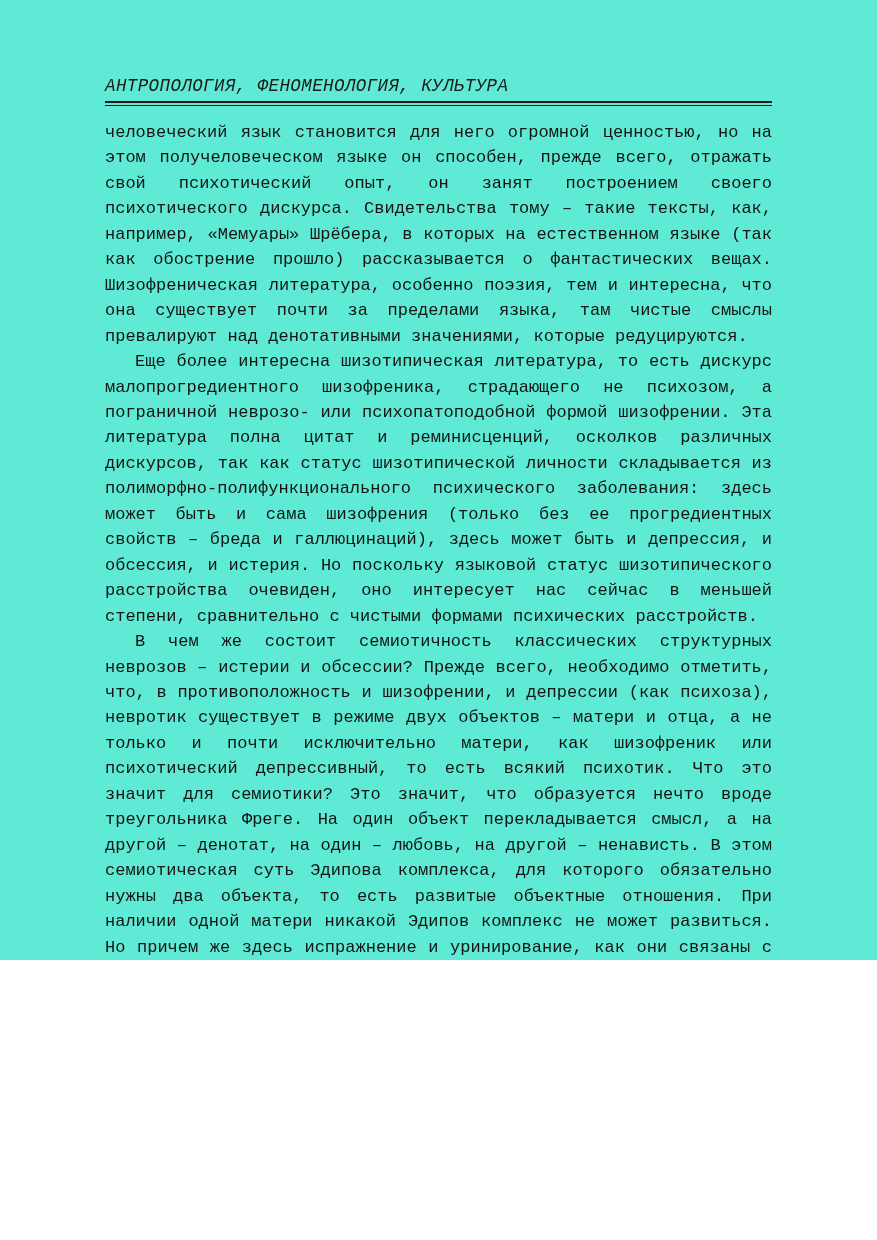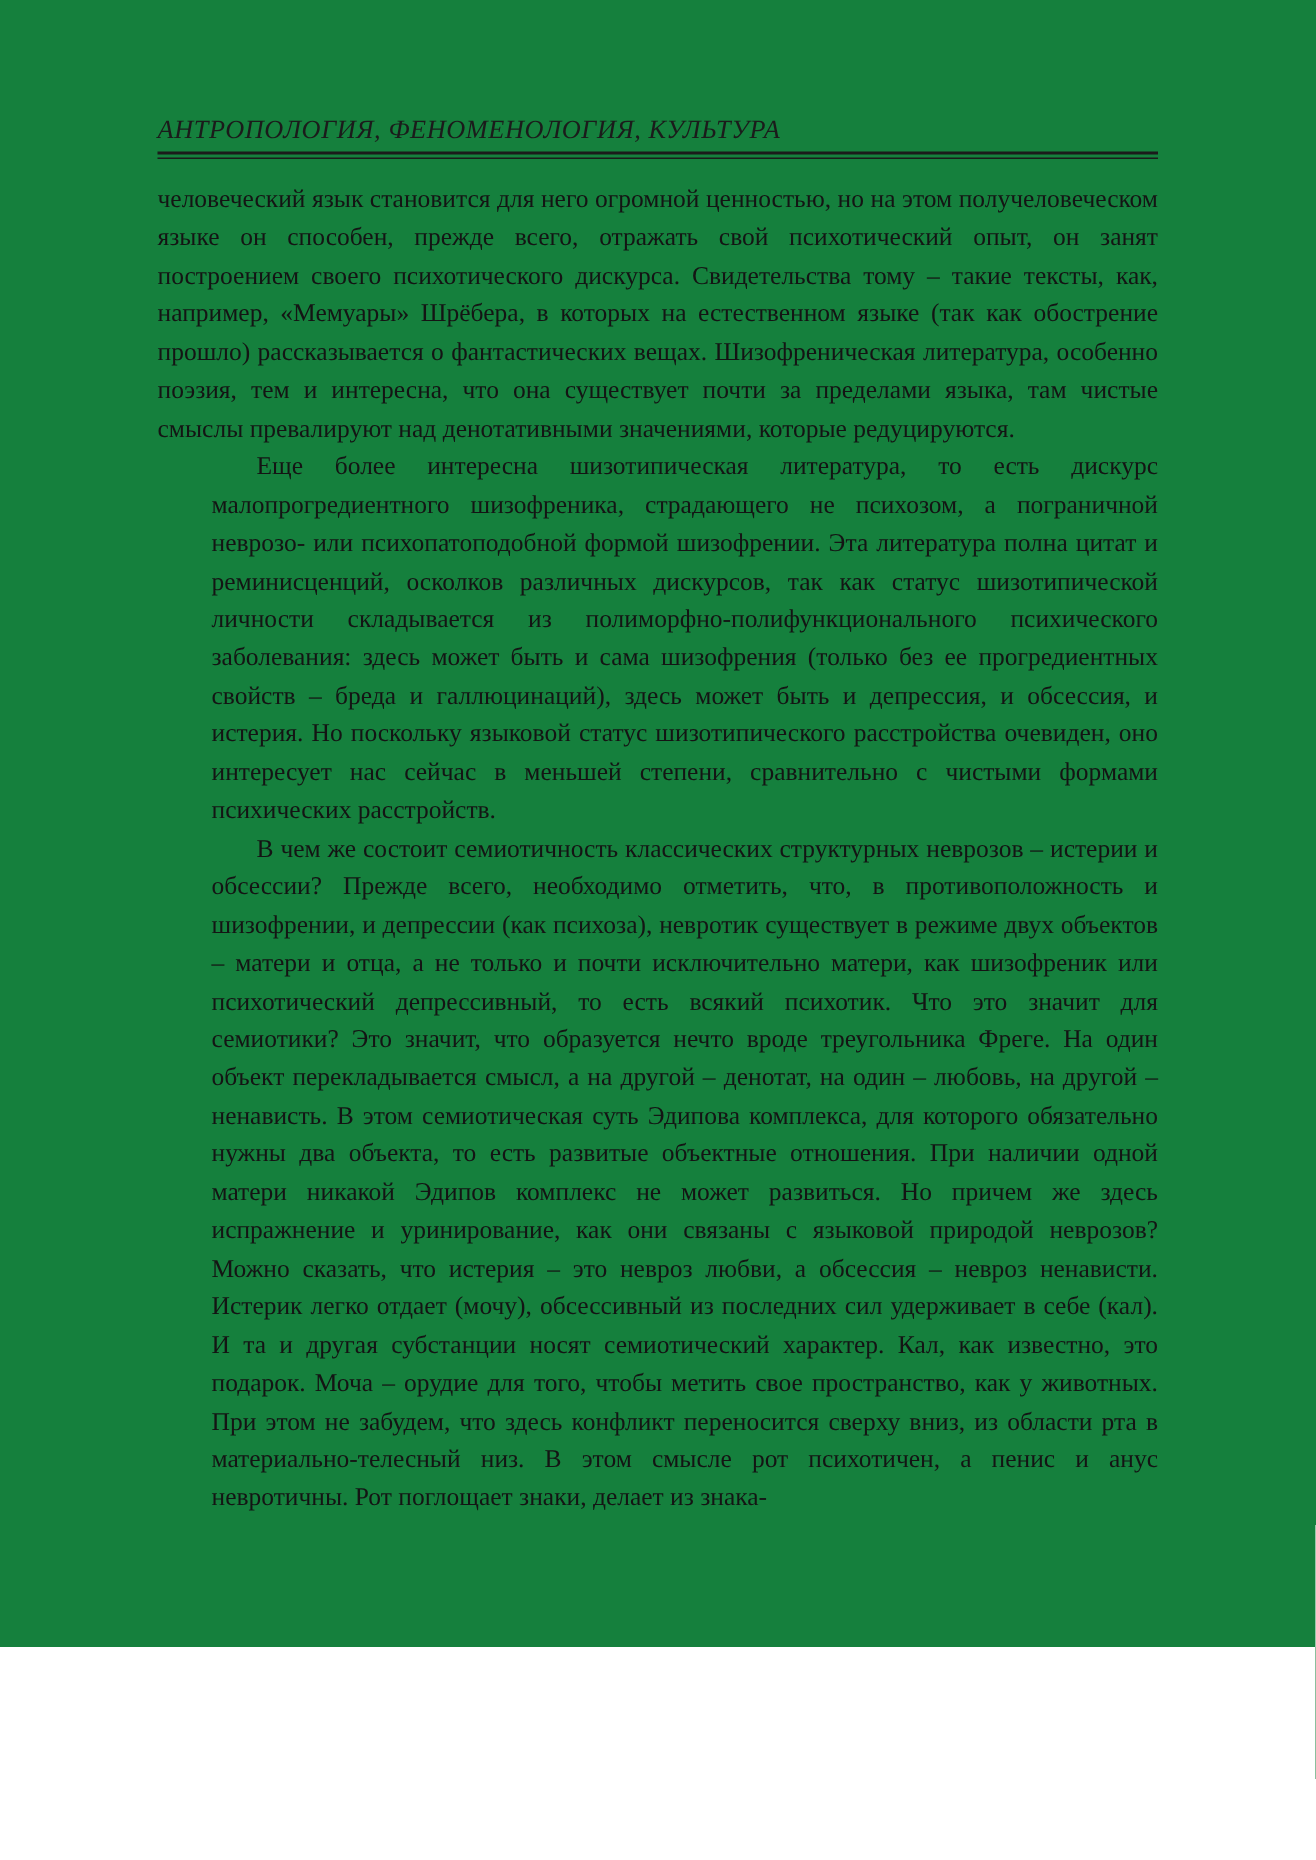--- a/index.html
+++ b/index.html
@@ -3,24 +3,24 @@
 <meta charset="utf-8">
 <style>
   html, body {
     margin: 0;
     padding: 0;
     background: #ffffff;
   }
   .page {
     position: relative;
     width: 877px;
-    height: 1098px;
-    background: #15803d;
+    height: 960px;
+    background: #5eead4;
     color: #141414;
-    font-family: Liberation Serif, serif;
+    font-family: Liberation Mono, monospace;
     overflow: hidden;
   }
   .running-head {
     position: absolute;
     left: 105px;
     top: 76px;
     width: 667px;
     font-style: italic;
     font-size: 17.5px;
     letter-spacing: 0.4px;
@@ -44,21 +44,20 @@
     font-size: 17px;
     line-height: 25.45px;
     text-align: justify;
   }
   .body-text p {
     margin: 0;
     padding: 0;
   }
   .body-text p.indent {
     text-indent: 30px;
-    margin-left: 36px;
   }
   .page-number {
     position: absolute;
     left: 105px;
     top: 1141px;
     font-size: 21px;
     color: #1b1b1b;
   }
 </style>
 </head>

